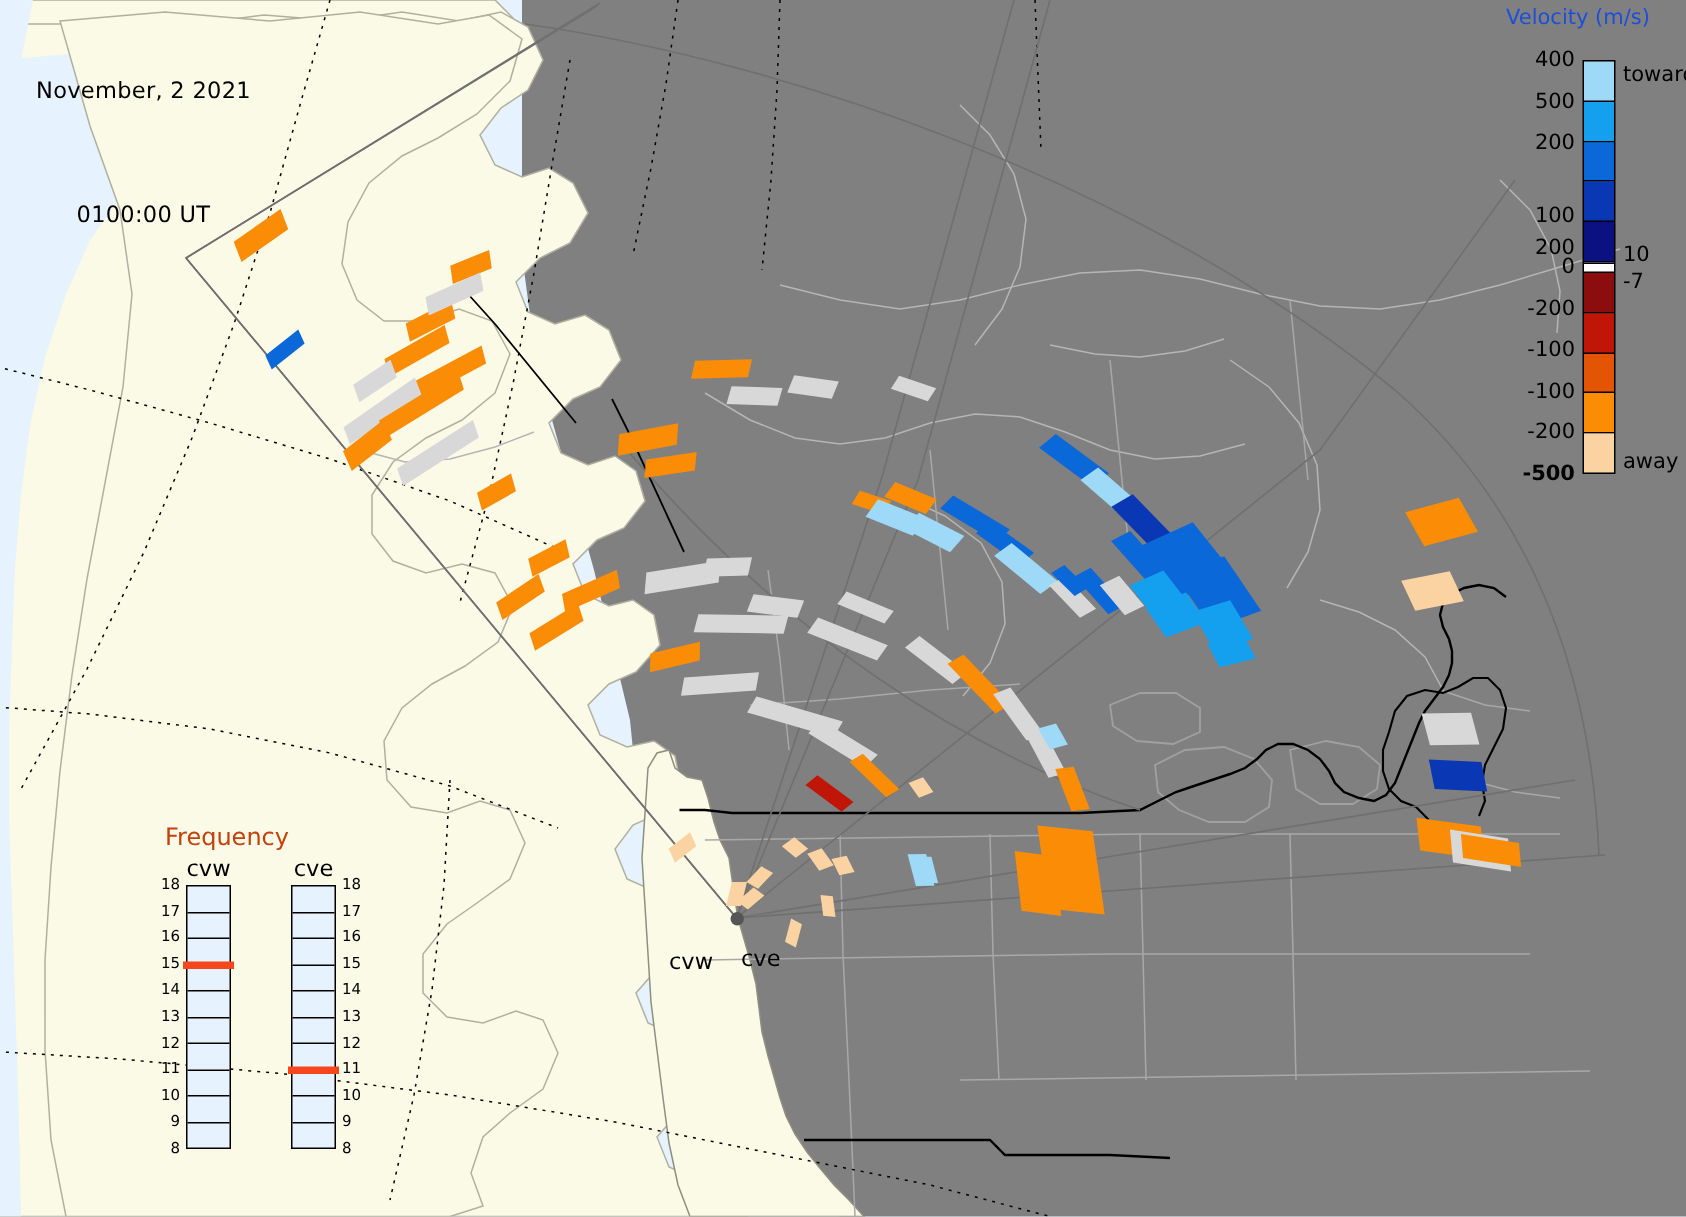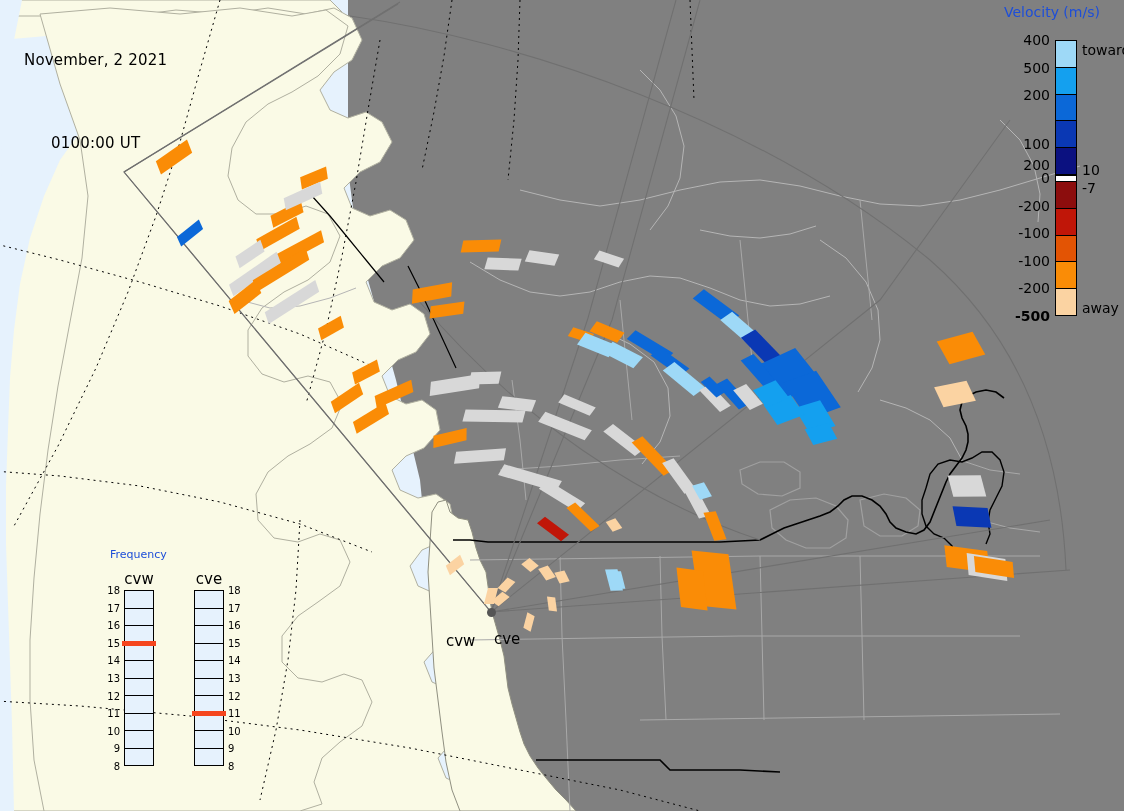--- a/index.html
+++ b/index.html
@@ -22,21 +22,21 @@
   #cbar-box .seg{flex:1 1 0;border-bottom:1px solid #000;box-sizing:border-box;}
   #cbar-box .seg:last-child{border-bottom:none;}
   #cbar-box .gapband{flex:0 0 7px;background:#fff;border-top:1px solid #000;border-bottom:1px solid #000;box-sizing:border-box;}
   .cb-tick{position:absolute;right:74px;font-size:14px;color:#000;text-align:right;
            white-space:nowrap;transform:translateY(-50%);}
   .cb-side{position:absolute;left:86px;font-size:14px;color:#000;white-space:nowrap;
            transform:translateY(-50%);}
 
   
   #freq{position:absolute;left:90px;top:548px;width:160px;height:240px;}
-  #freq-title{position:absolute;left:20px;top:0px;font-size:11px;color:#1d4ed8;white-space:nowrap;}
+  #freq-title{position:absolute;left:20px;top:0px;font-size:16px;color:#c2410c;white-space:nowrap;}
   .fq{position:absolute;top:22px;width:70px;}
   .fq-name{position:absolute;top:0;left:0;width:70px;text-align:center;font-size:15px;color:#000;}
   .fq-col{position:absolute;top:20px;width:30px;height:176px;border:1px solid #000;
           box-sizing:border-box;background:#e6f2fd;display:flex;flex-direction:column;}
   .fq-col .cell{flex:1 1 0;border-bottom:1px solid #000;box-sizing:border-box;position:relative;}
   .fq-col .cell:last-child{border-bottom:none;}
   .fq-lab{position:absolute;font-size:10px;color:#000;white-space:nowrap;transform:translateY(-50%);}
   .fq-mark{position:absolute;height:5px;background:#f5461e;}
 
   

